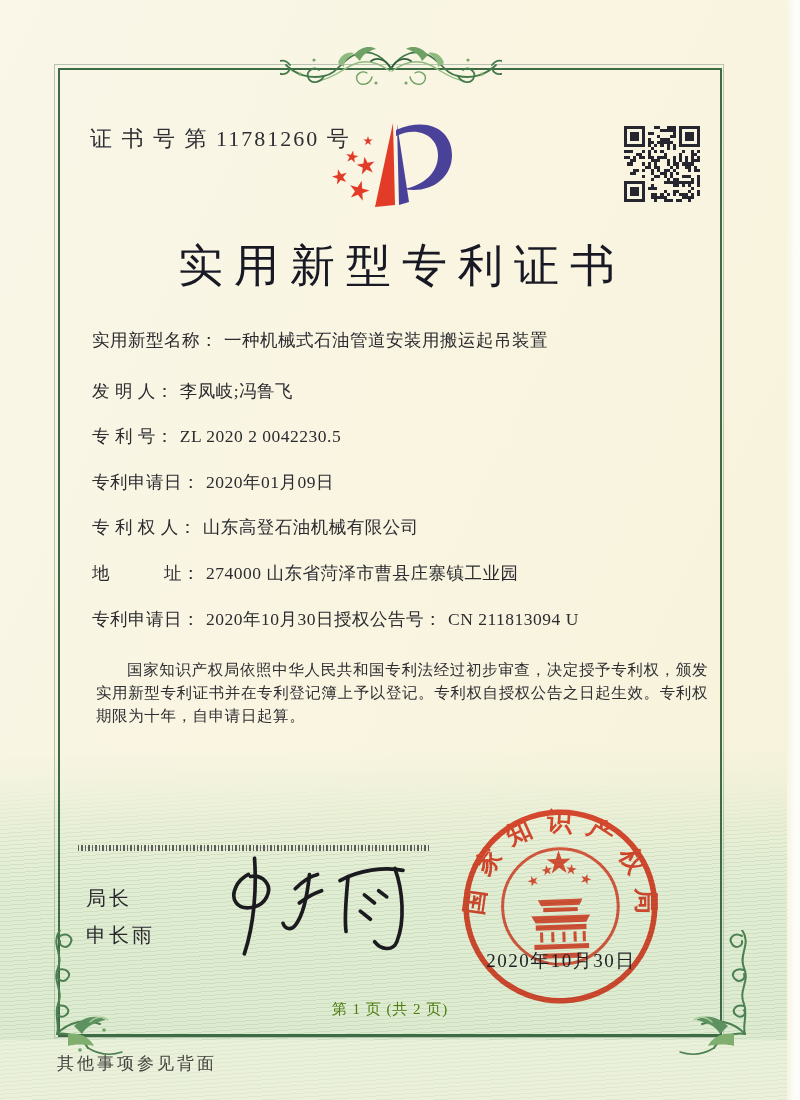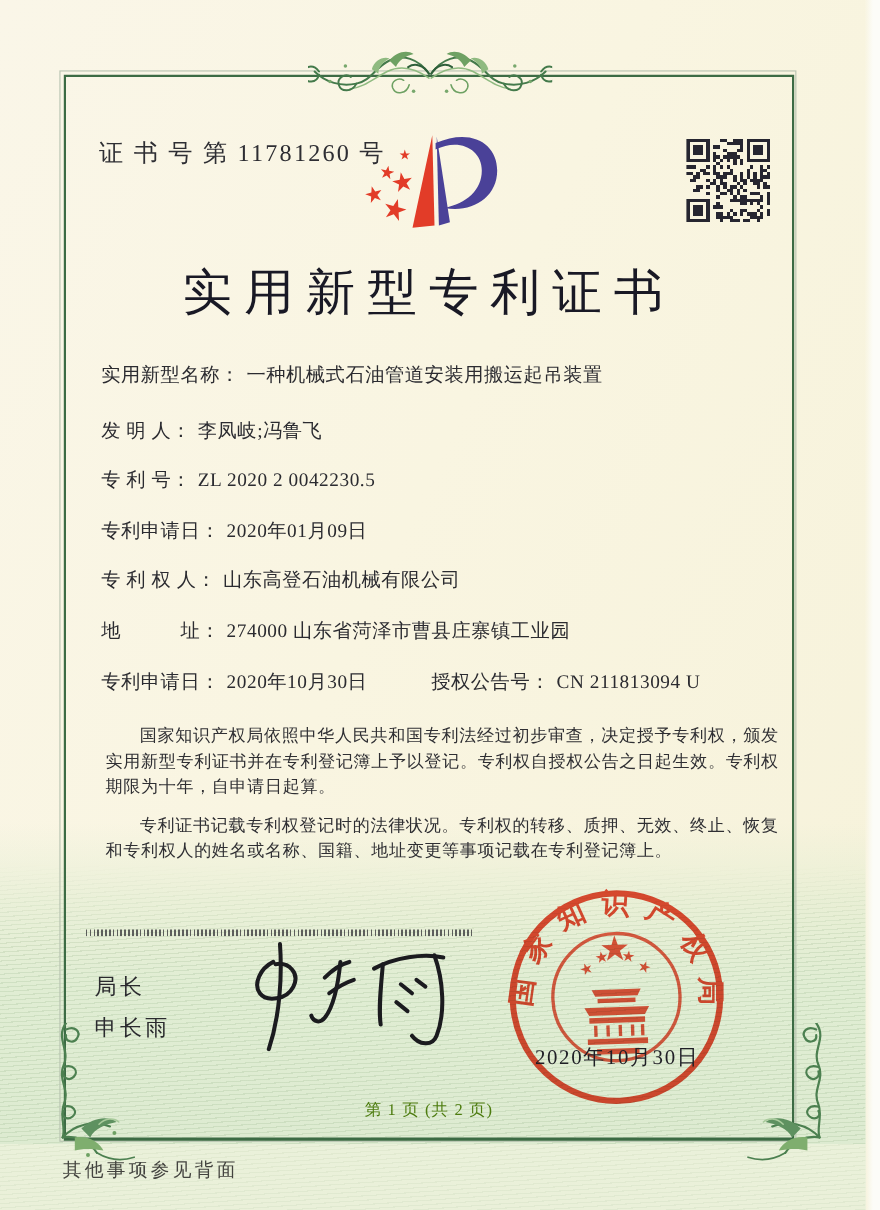--- a/index.html
+++ b/index.html
@@ -17,25 +17,25 @@
     -webkit-mask-image:linear-gradient(180deg,transparent 0,#000 70px);
     mask-image:linear-gradient(180deg,transparent 0,#000 70px);}
   .below-border-lighten{position:absolute;left:0;top:1040px;width:787px;height:60px;background:rgba(250,248,228,.45);}
   .scan-edge-right{position:absolute;right:0;top:0;width:14px;height:100%;
     background:linear-gradient(90deg,rgba(253,253,250,0),#fcfcf8 55%);}
   
   .frame-outer{position:absolute;left:54px;top:64px;width:668px;height:972px;border:1px solid #b7c2b0;}
   .frame-inner{position:absolute;left:58px;top:68px;width:660px;height:964px;border:2px solid #3c6b44;border-bottom-width:3px;}
   
   .cert-no{position:absolute;left:90px;top:124px;font-size:22px;letter-spacing:2px;color:#2e2e33;}
-  .title{position:absolute;left:57px;top:236px;width:666px;text-align:center;
+  .title{position:absolute;left:69px;top:236px;width:666px;text-align:center;
     font-size:45px;font-weight:500;letter-spacing:11px;color:#191925;}
   .frow{position:absolute;left:92px;font-size:17.5px;color:#2b2b30;letter-spacing:.5px;white-space:nowrap;}
   .frow .v{margin-left:6px;}
-  .pair2{margin-left:58px;}
+  .pair2{}
   .body-text{position:absolute;left:84px;top:646px;width:636px;font-size:15.5px;line-height:23px;
     color:#2f2f33;letter-spacing:.6px;text-align:justify;}
   .body-text p{margin:12px;text-indent:2em;}
   .microtext{position:absolute;left:78px;top:845px;width:352px;height:6px;opacity:.8;
     background:repeating-linear-gradient(90deg,#3b3b3e 0 1.5px,transparent 1.5px 3.5px);}
   .director{position:absolute;left:86px;top:880px;font-family:"Liberation Sans","DejaVu Sans",sans-serif;
     font-size:20px;color:#2a2a2e;letter-spacing:3px;line-height:37px;}
   .signature-svg{position:absolute;left:195px;top:846px;}
   .seal-svg{position:absolute;left:452px;top:802px;mix-blend-mode:multiply;opacity:.95;transform:rotate(-2deg);}
   .seal-date{position:absolute;left:452px;top:948px;width:218px;text-align:center;
@@ -439,21 +439,20 @@
 </div>
 <div class="frow" style="top:561px">
   <span>地　　　址：</span><span class="v">274000 山东省菏泽市曹县庄寨镇工业园</span>
 </div>
 <div class="frow" style="top:607px">
   <span>专利申请日：</span><span class="v">2020年10月30日</span><span class="pair2">授权公告号：</span><span class="v">CN 211813094 U</span>
 </div>
 
 <div class="body-text">
   <p>国家知识产权局依照中华人民共和国专利法经过初步审查，决定授予专利权，颁发实用新型专利证书并在专利登记簿上予以登记。专利权自授权公告之日起生效。专利权期限为十年，自申请日起算。</p>
-  <p>专利证书记载专利权登记时的法律状况。专利权的转移、质押、无效、终止、恢复和专利权人的姓名或名称、国籍、地址变更等事项记载在专利登记簿上。</p>
 </div>
 
 <div class="microtext"></div>
 
 <div class="director">
   <div>局长</div>
   <div>申长雨</div>
 </div>
 
 <svg class="signature-svg" width="235" height="120" viewBox="0 0 230 118">

